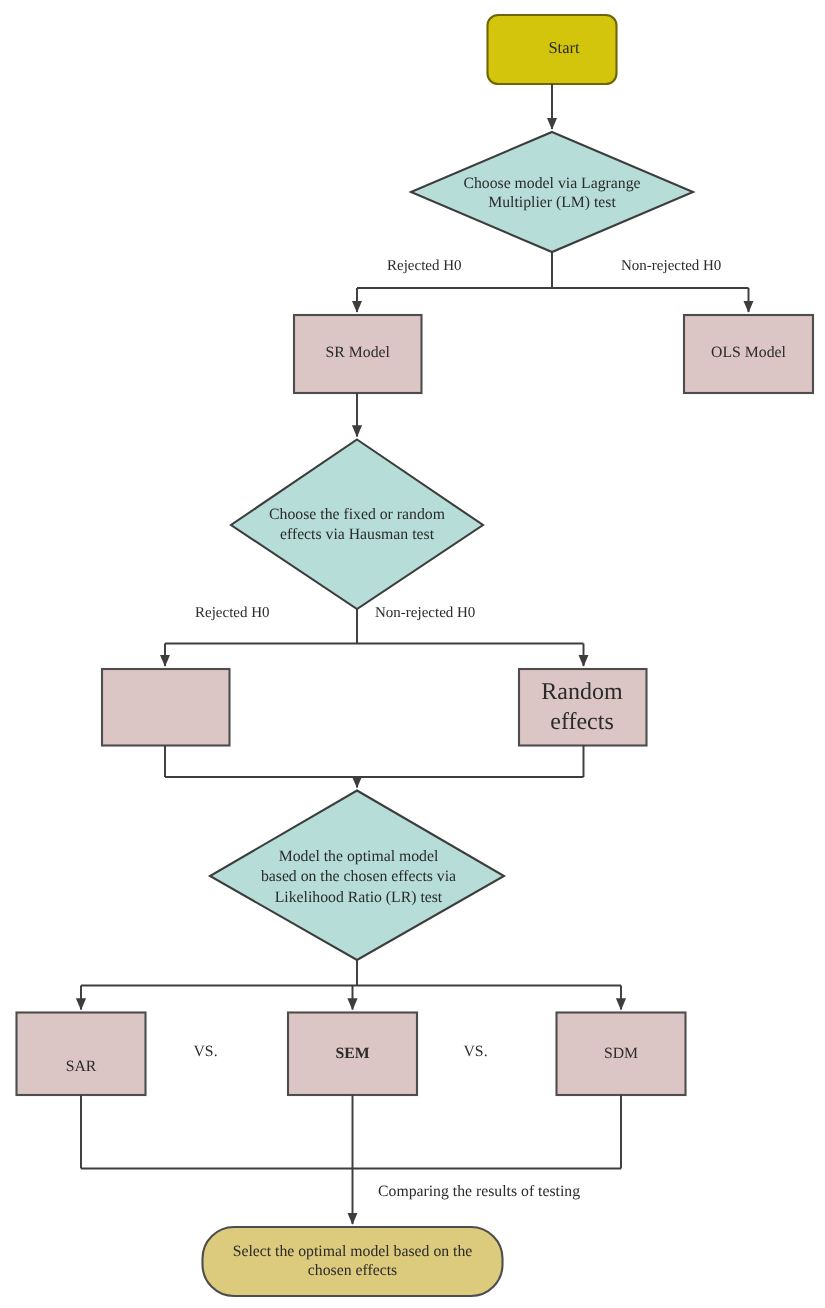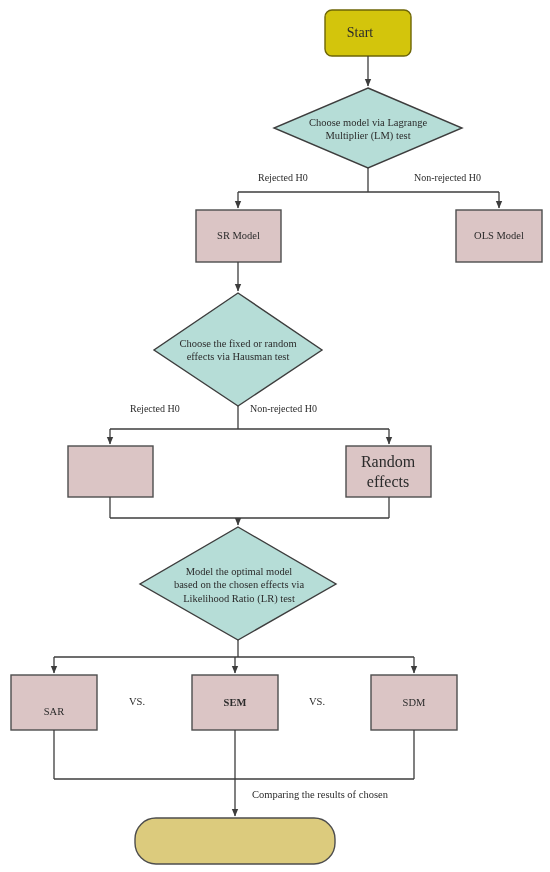--- a/index.html
+++ b/index.html
@@ -110,21 +110,21 @@
       <path d="M235,657 L235,673" marker-end="url(#arrow)"></path>
       <path d="M414,657 L414,673" marker-end="url(#arrow)"></path>
 
       <path d="M54,730 L54,779"></path>
       <path d="M414,730 L414,779"></path>
       <path d="M54,779 L414,779"></path>
       <path d="M235,730 L235,816" marker-end="url(#arrow)"></path>
     </g>
   </svg>
 
-  <div class="node-label" style="left:317px; top:10px; width:86px; height:46px; font-size:14px;">Start</div>
+  <div class="node-label" style="left:333px; top:10px; width:86px; height:46px; font-size:11px;">Start</div>
 
   <div class="node-label" style="left:281px; top:108px; width:174px; height:42px; font-size:10.5px;">Choose model via Lagrange
 Multiplier (LM) test</div>
 
   <div class="node-label" style="left:196px; top:210px; width:85px; height:52px; font-size:10.5px;">SR Model</div>
 
   <div class="node-label" style="left:456px; top:210px; width:86px; height:52px; font-size:10.5px;">OLS Model</div>
 
   <div class="node-label" style="left:160px; top:330px; width:156px; height:40px; font-size:10.5px;">Choose the fixed or random
 effects via Hausman test</div>
@@ -136,28 +136,30 @@
   <div class="node-label" style="left:148px; top:562px; width:182px; height:46px; font-size:10.5px;">Model the optimal model
 based on the chosen effects via
 Likelihood Ratio (LR) test</div>
 
   <div class="node-label" style="left:11px; top:640px; width:86px; height:55px; font-size:10.5px;margin-top:44px;">SAR</div>
 
   <div class="node-label" style="left:192px; top:675px; width:86px; height:55px; font-size:10.5px;font-weight:bold;">SEM</div>
 
   <div class="node-label" style="left:371px; top:675px; width:86px; height:55px; font-size:10.5px;">SDM</div>
 
+  <div class="node-label" style="left:140px; top:818px; width:190px; height:46px; font-size:10.5px;">Select the optimal model based on the
+chosen effects</div>
 
   <div class="edge-label" style="left:258px; top:172px; font-size:10px;">Rejected H0</div>
 
   <div class="edge-label" style="left:414px; top:172px; font-size:10px;">Non-rejected H0</div>
 
   <div class="edge-label" style="left:130px; top:403px; font-size:10px;">Rejected H0</div>
 
   <div class="edge-label" style="left:250px; top:403px; font-size:10px;">Non-rejected H0</div>
 
   <div class="edge-label" style="left:129px; top:696px; font-size:10.5px;">VS.</div>
 
   <div class="edge-label" style="left:309px; top:696px; font-size:10.5px;">VS.</div>
 
-  <div class="edge-label" style="left:252px; top:789px; font-size:10.5px;">Comparing the results of chosen</div>
+  <div class="edge-label" style="left:252px; top:789px; font-size:10.5px;">Comparing the results of testing</div>
 
 </div>
 
 </body></html>

